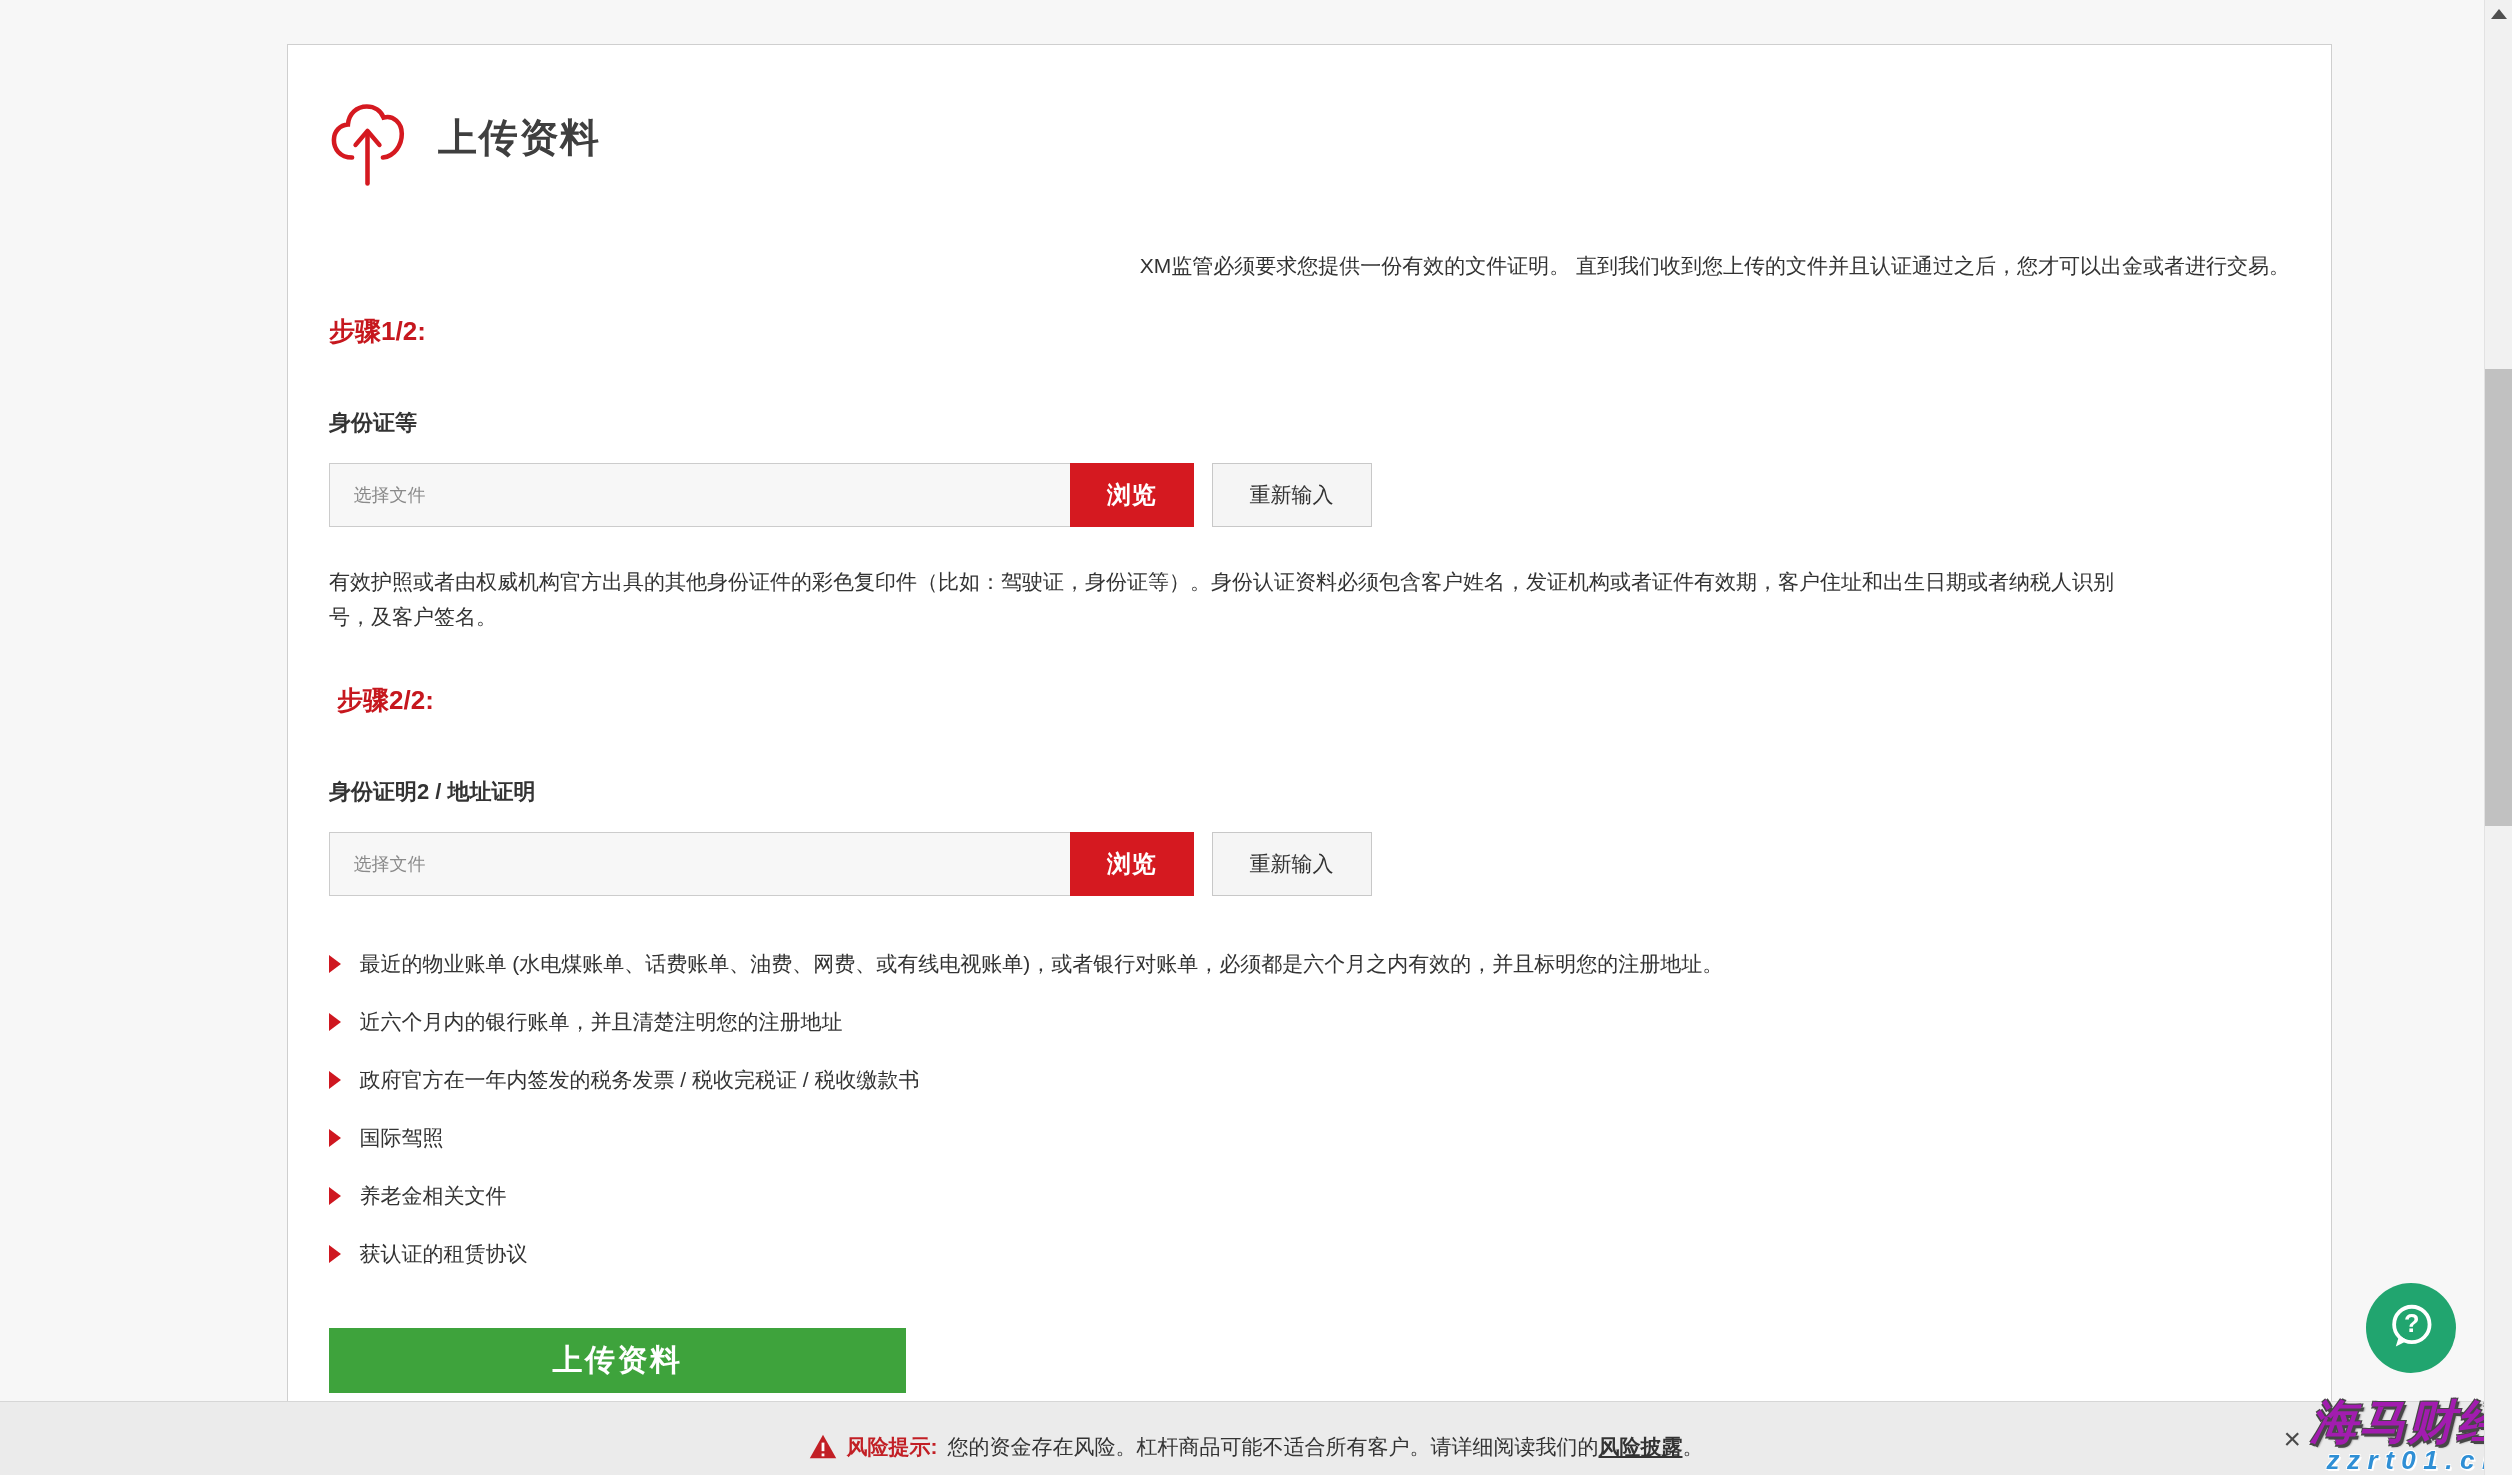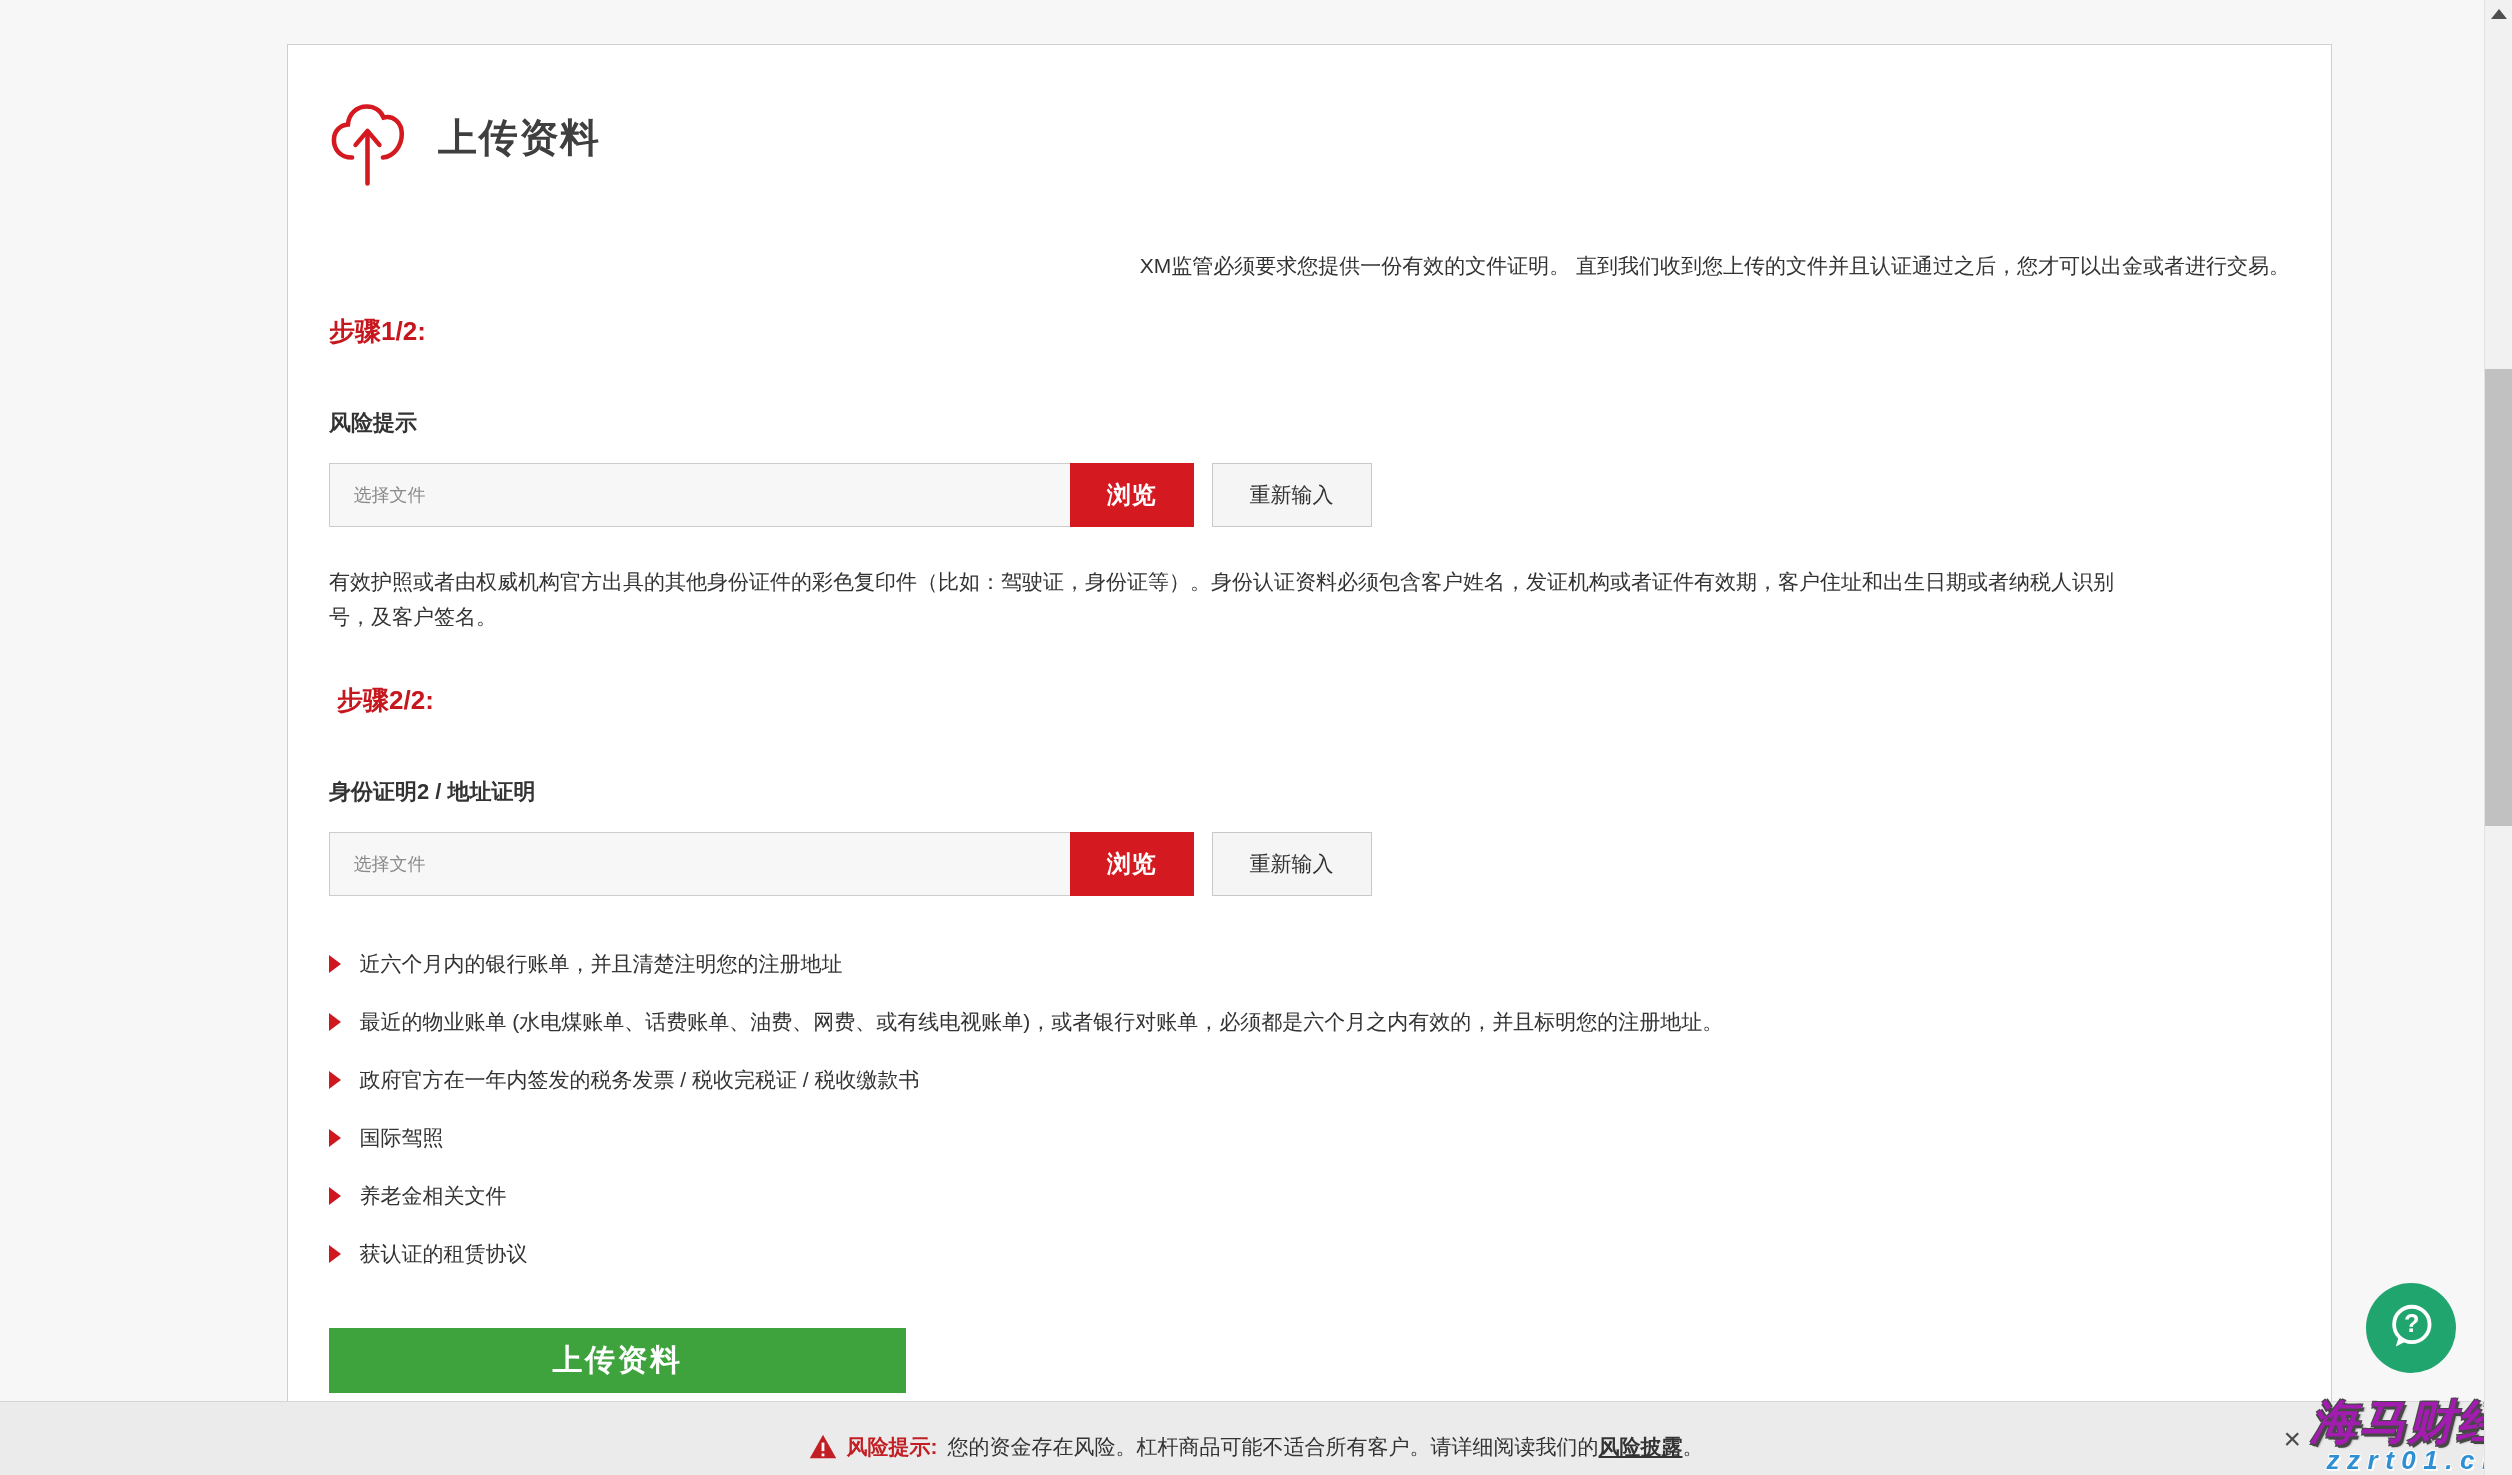--- a/index.html
+++ b/index.html
@@ -131,21 +131,21 @@
           <line x1="55" y1="55" x2="55" y2="127" stroke="#d51920" stroke-width="6.5" stroke-linecap="round"></line>
         </svg>
       </span>
       <h1 class="page-title">上传资料</h1>
     </div>
 
     <p class="intro">XM监管必须要求您提供一份有效的文件证明。 直到我们收到您上传的文件并且认证通过之后，您才可以出金或者进行交易。</p>
 
     <h2 class="step-heading">步骤1/2:</h2>
 
-    <div class="field-label">风险提示</div>
+    <div class="field-label">身份证等</div>
 
     <div class="input-row">
       <div class="file-group">
         <input class="file-input" type="text" placeholder="选择文件" style="">
         <button class="browse-btn">浏览</button>
       </div>
       <button class="reset-btn">重新输入</button>
     </div>
 
     <p class="note">有效护照或者由权威机构官方出具的其他身份证件的彩色复印件（比如：驾驶证，身份证等）。身份认证资料必须包含客户姓名，发证机构或者证件有效期，客户住址和出生日期或者纳税人识别号，及客户签名。</p>
@@ -158,25 +158,25 @@
       <div class="file-group">
         <input class="file-input" type="text" placeholder="选择文件" style="">
         <button class="browse-btn">浏览</button>
       </div>
       <button class="reset-btn">重新输入</button>
     </div>
 
     <ul class="doc-list">
       <li>
         <span class="bullet-icon"></span>
+        <span>最近的物业账单 (水电煤账单、话费账单、油费、网费、或有线电视账单)，或者银行对账单，必须都是六个月之内有效的，并且标明您的注册地址。</span>
+      </li>
+      <li>
+        <span class="bullet-icon"></span>
         <span>近六个月内的银行账单，并且清楚注明您的注册地址</span>
-      </li>
-      <li>
-        <span class="bullet-icon"></span>
-        <span>最近的物业账单 (水电煤账单、话费账单、油费、网费、或有线电视账单)，或者银行对账单，必须都是六个月之内有效的，并且标明您的注册地址。</span>
       </li>
       <li>
         <span class="bullet-icon"></span>
         <span>政府官方在一年内签发的税务发票 / 税收完税证 / 税收缴款书</span>
       </li>
       <li>
         <span class="bullet-icon"></span>
         <span>国际驾照</span>
       </li>
       <li>

